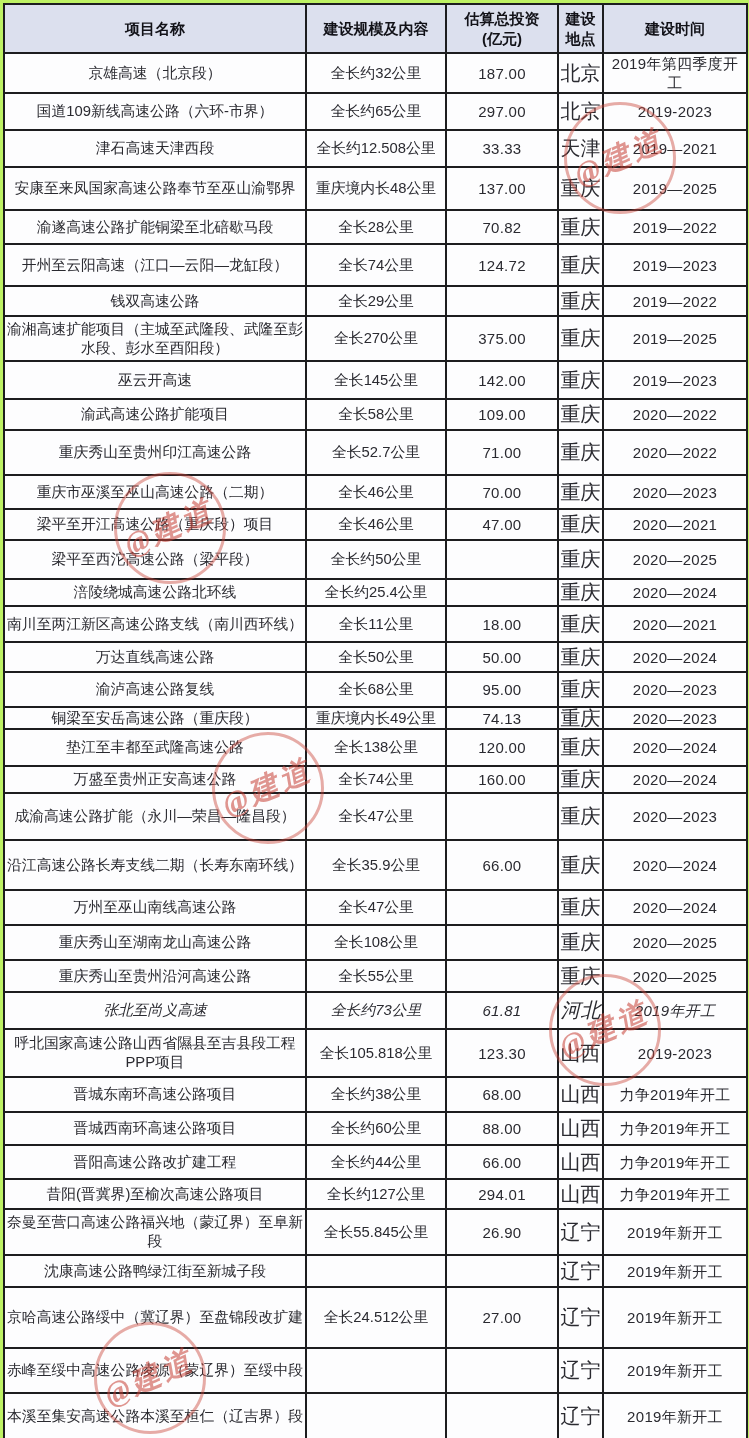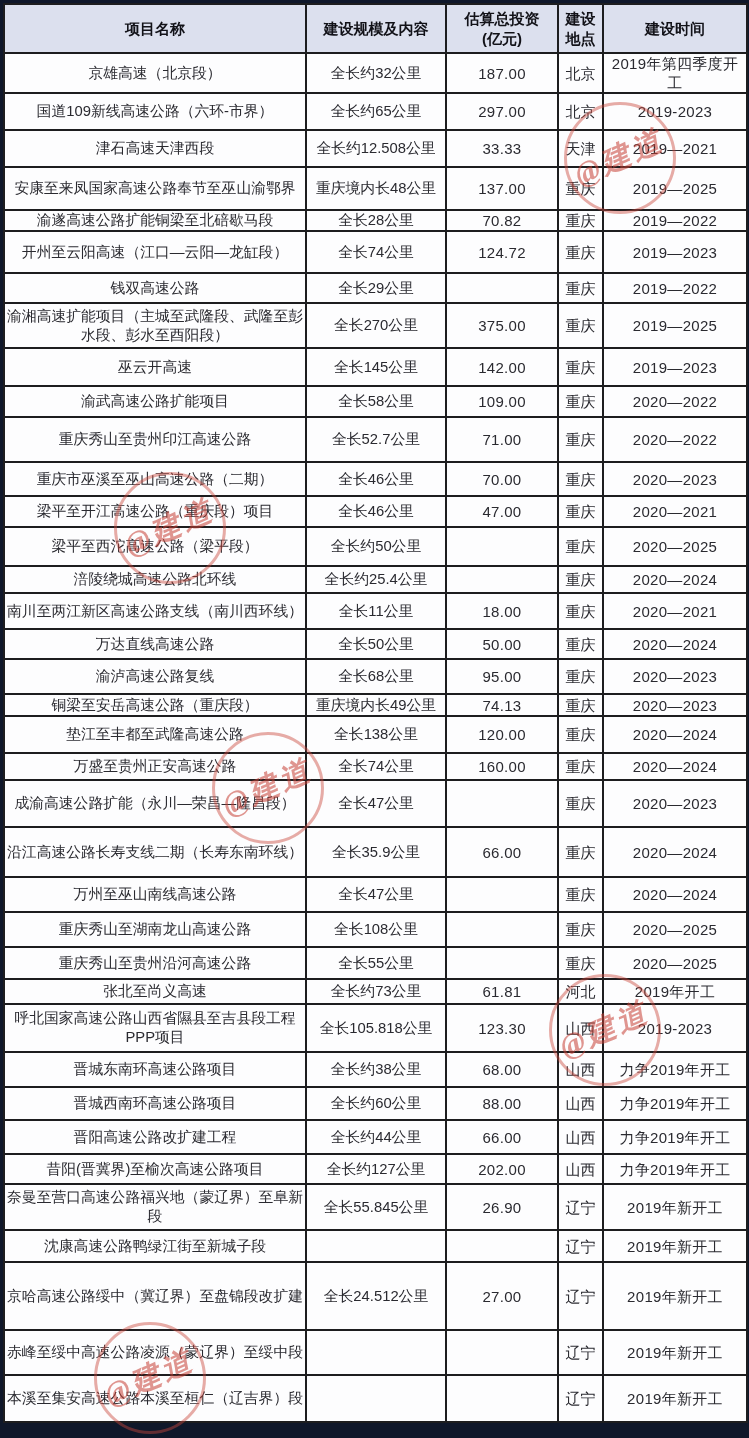--- a/index.html
+++ b/index.html
@@ -1,19 +1,19 @@
 <!DOCTYPE html>
 <html><head>
 <meta charset="utf-8">
 <style>
   html,body{margin:0;padding:0;background:#ffffff;}
   .page{
     position:relative;
     width:749px;height:1438px;
-    background:#0f172a;
+    background:#bef264;
     overflow:hidden;
     font-family:"Liberation Sans","DejaVu Sans",sans-serif;
   }
   table.projects{
     border-collapse:collapse;
     table-layout:fixed;
     width:743px;
     margin:3px 3px 0 3px;
   }
   th,td{
@@ -29,21 +29,21 @@
   }
   th{
     background:#dce0ee;
     color:#121218;
     font-weight:bold;
     font-size:15px;
     line-height:20px;
     white-space:pre-line;
   }
   td.c-invest,td.c-time{font-size:15px;letter-spacing:.3px;}
-  td.c-loc{font-size:15px;padding:0;}
+  td.c-loc{font-size:20px;padding:0;}
   
   .stamp{
     position:absolute;
     width:112px;height:112px;
     pointer-events:none;
     z-index:5;
   }
   .stamp-circle{
     position:absolute;inset:0;
     border:3px solid rgba(201,72,60,0.45);
@@ -109,21 +109,21 @@
       <td class="c-loc">天津</td>
       <td class="c-time">2019—2021</td>
     </tr>
         <tr style="height: 43px;">
       <td class="c-name">安康至来凤国家高速公路奉节至巫山渝鄂界</td>
       <td class="c-scale">重庆境内长48公里</td>
       <td class="c-invest">137.00</td>
       <td class="c-loc">重庆</td>
       <td class="c-time">2019—2025</td>
     </tr>
-        <tr style="height: 21px;">
+        <tr style="height: 34px;">
       <td class="c-name">渝遂高速公路扩能铜梁至北碚歇马段</td>
       <td class="c-scale">全长28公里</td>
       <td class="c-invest">70.82</td>
       <td class="c-loc">重庆</td>
       <td class="c-time">2019—2022</td>
     </tr>
         <tr style="height: 42px;">
       <td class="c-name">开州至云阳高速（江口—云阳—龙缸段）</td>
       <td class="c-scale">全长74公里</td>
       <td class="c-invest">124.72</td>
@@ -263,21 +263,21 @@
       <td class="c-loc">重庆</td>
       <td class="c-time">2020—2025</td>
     </tr>
         <tr style="height: 32px;">
       <td class="c-name">重庆秀山至贵州沿河高速公路</td>
       <td class="c-scale">全长55公里</td>
       <td class="c-invest"></td>
       <td class="c-loc">重庆</td>
       <td class="c-time">2020—2025</td>
     </tr>
-        <tr style="height: 25px;">
+        <tr style="height: 37px; font-style: italic;">
       <td class="c-name">张北至尚义高速</td>
       <td class="c-scale">全长约73公里</td>
       <td class="c-invest">61.81</td>
       <td class="c-loc">河北</td>
       <td class="c-time">2019年开工</td>
     </tr>
         <tr style="height: 48px;">
       <td class="c-name">呼北国家高速公路山西省隰县至吉县段工程PPP项目</td>
       <td class="c-scale">全长105.818公里</td>
       <td class="c-invest">123.30</td>
@@ -301,39 +301,39 @@
         <tr style="height: 34px;">
       <td class="c-name">晋阳高速公路改扩建工程</td>
       <td class="c-scale">全长约44公里</td>
       <td class="c-invest">66.00</td>
       <td class="c-loc">山西</td>
       <td class="c-time">力争2019年开工</td>
     </tr>
         <tr style="height: 30px;">
       <td class="c-name">昔阳(晋冀界)至榆次高速公路项目</td>
       <td class="c-scale">全长约127公里</td>
-      <td class="c-invest">202.00</td>
+      <td class="c-invest">294.01</td>
       <td class="c-loc">山西</td>
       <td class="c-time">力争2019年开工</td>
     </tr>
         <tr style="height: 46px;">
       <td class="c-name">奈曼至营口高速公路福兴地（蒙辽界）至阜新段</td>
       <td class="c-scale">全长55.845公里</td>
       <td class="c-invest">26.90</td>
       <td class="c-loc">辽宁</td>
       <td class="c-time">2019年新开工</td>
     </tr>
         <tr style="height: 32px;">
       <td class="c-name">沈康高速公路鸭绿江街至新城子段</td>
       <td class="c-scale"></td>
       <td class="c-invest"></td>
       <td class="c-loc">辽宁</td>
       <td class="c-time">2019年新开工</td>
     </tr>
-        <tr style="height: 68px; padding-left: 34px;">
+        <tr style="height: 61px; padding-left: 34px;">
       <td class="c-name">京哈高速公路绥中（冀辽界）至盘锦段改扩建</td>
       <td class="c-scale">全长24.512公里</td>
       <td class="c-invest">27.00</td>
       <td class="c-loc">辽宁</td>
       <td class="c-time">2019年新开工</td>
     </tr>
         <tr style="height: 45px;">
       <td class="c-name">赤峰至绥中高速公路凌源（蒙辽界）至绥中段</td>
       <td class="c-scale"></td>
       <td class="c-invest"></td>

